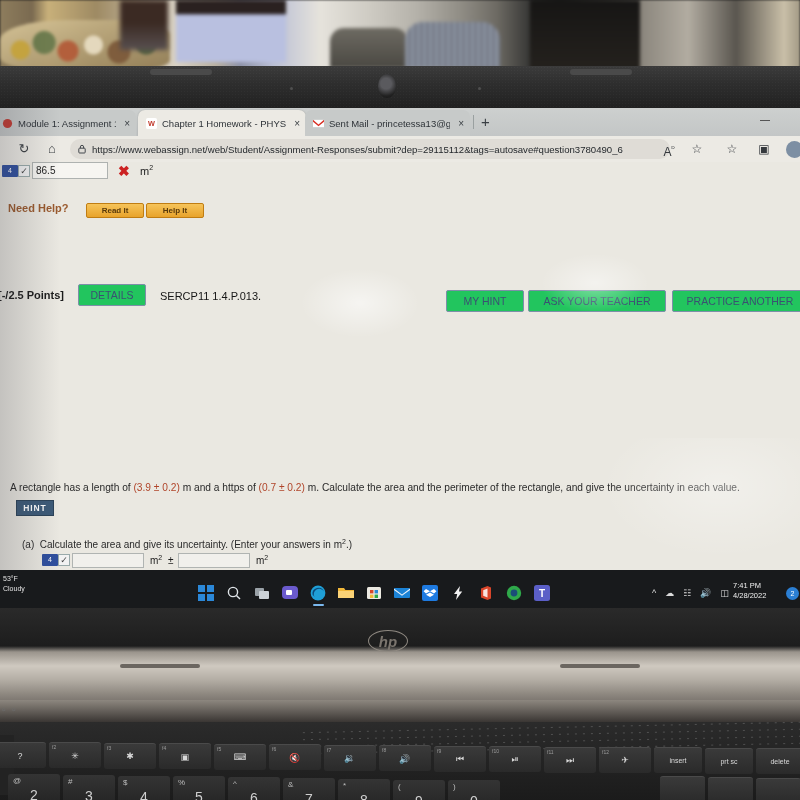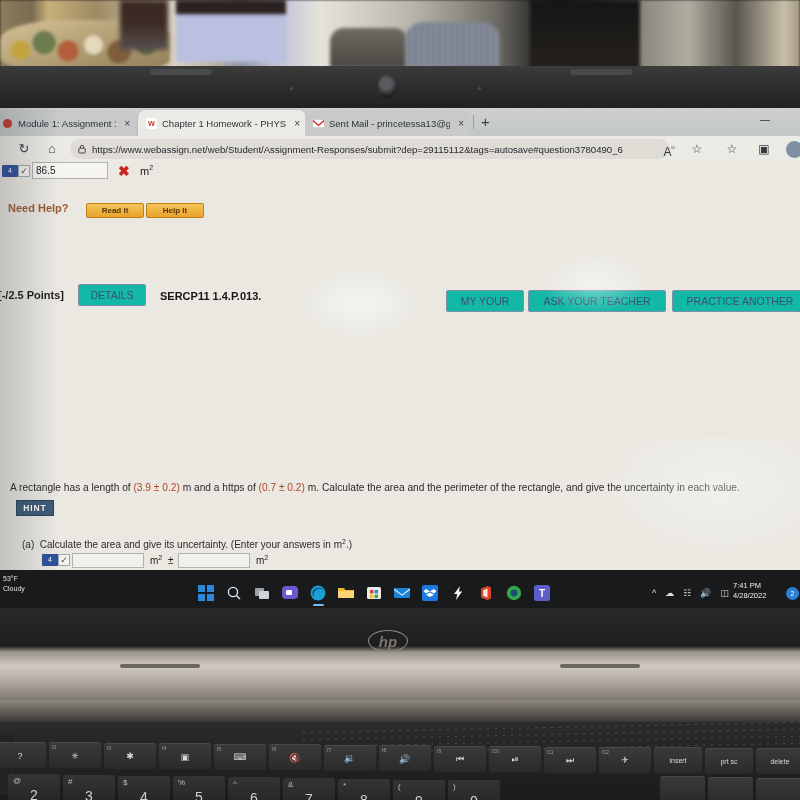--- a/index.html
+++ b/index.html
@@ -155,26 +155,26 @@
   .btn-orange {
     position: absolute; height: 15px;
     background: linear-gradient(180deg,#f6c45a,#e8a32c);
     border: 1px solid #c07d12; border-radius: 2px;
     font-size: 8px; font-weight: bold; color: #5a3a0a;
     display: flex; align-items: center; justify-content: center;
   }
   .pts { position: absolute; font-size: 11px; font-weight: bold; color: #1c1c1c; }
   .btn-outline {
     position: absolute; height: 22px;
-    background: #14b8a6; border: 1px solid #7d8fa8; border-radius: 2px;
+    background: #22c55e; border: 1px solid #7d8fa8; border-radius: 2px;
     color: #3a5172; font-size: 10.5px;
     display: flex; align-items: center; justify-content: center;
     padding: 0 8px; white-space: nowrap;
   }
-  .srcp { position: absolute; font-size: 11px; font-weight: bold; color: #161616; }
+  .srcp { position: absolute; font-size: 11px; font-weight: normal; color: #161616; }
 
   .qtext { position: absolute; left: 10px; top: 320px; font-size: 10.2px; color: #2a2a2a; white-space: nowrap; }
   .qtext .val { color: #b0452a; }
   .hintbtn {
     position: absolute; left: 16px; top: 338px; width: 38px; height: 16px;
     background: #3c5a78; border: 1px solid #2b4258;
     color: #fff; font-size: 8.5px; font-weight: bold; letter-spacing: .9px;
     display: flex; align-items: center; justify-content: center;
   }
 
@@ -342,21 +342,21 @@
         </div>
       </div>
 
       <div class="needhelp" style="left:8px;top:40px;">Need Help?</div>
       <div class="btn-orange" style="left:86px;top:41px;width:58px;">Read It</div>
       <div class="btn-orange" style="left:146px;top:41px;width:58px;">Help It</div>
 
       <div class="pts" style="left:-2px;top:127px;">[-/2.5 Points]</div>
       <div class="btn-outline" style="left:78px;top:122px;width:68px;">DETAILS</div>
       <div class="srcp" style="left:160px;top:128px;">SERCP11 1.4.P.013.</div>
-      <div class="btn-outline" style="left:446px;top:128px;width:78px;">MY YOUR</div>
+      <div class="btn-outline" style="left:446px;top:128px;width:78px;">MY HINT</div>
       <div class="btn-outline" style="left:528px;top:128px;width:138px;">ASK YOUR TEACHER</div>
       <div class="btn-outline" style="left:672px;top:128px;width:136px;">PRACTICE ANOTHER</div>
 
       <div class="qtext">
         <span>A rectangle has a length of </span><span class="val">(3.9 ± 0.2)</span><span> m and a https of </span><span class="val">(0.7 ± 0.2)</span><span> m. Calculate the area and the perimeter of the rectangle, and give the uncertainty in each value.</span>
       </div>
 
       <div class="hintbtn">HINT</div>
 
       <div class="part" style="left:22px;top:376px;">

